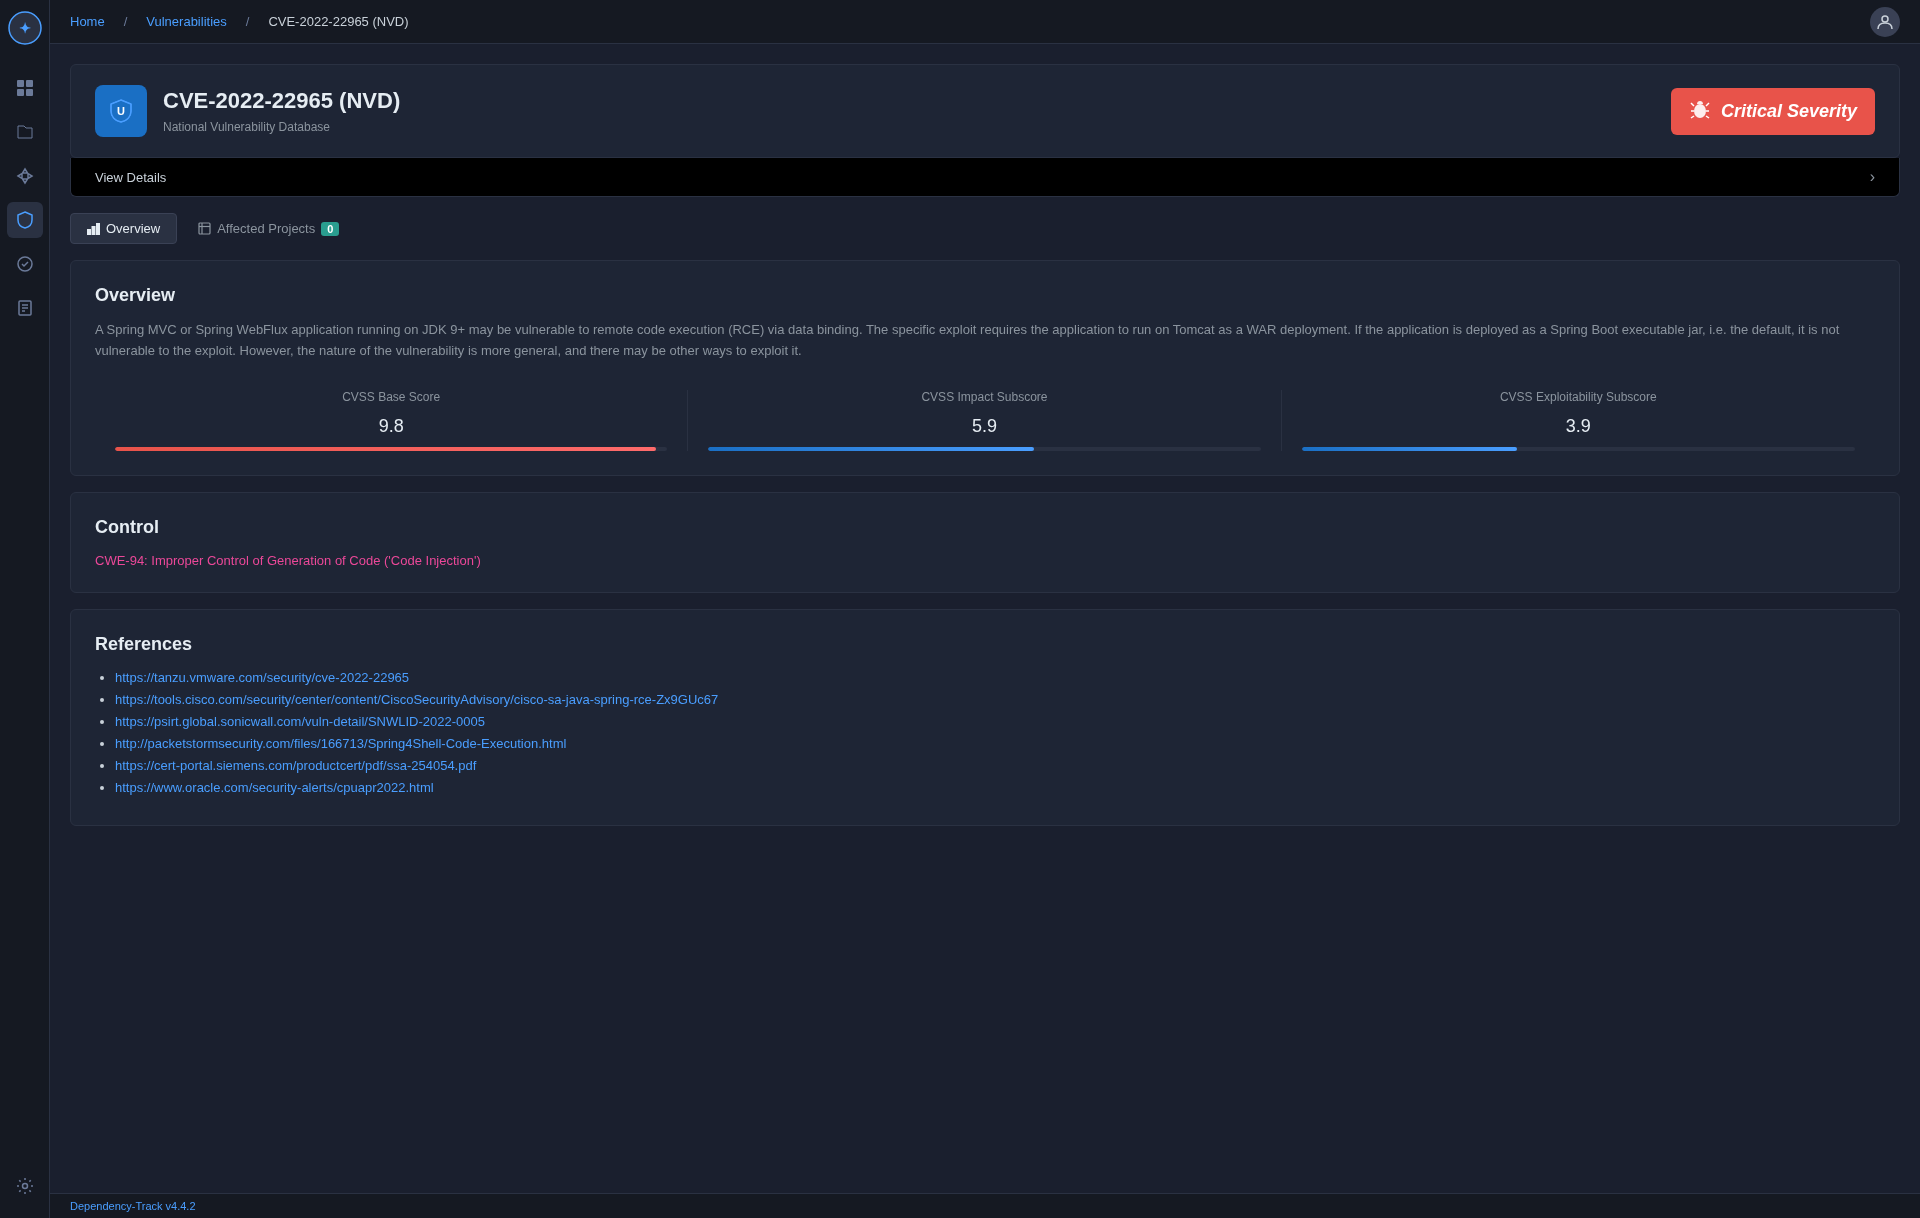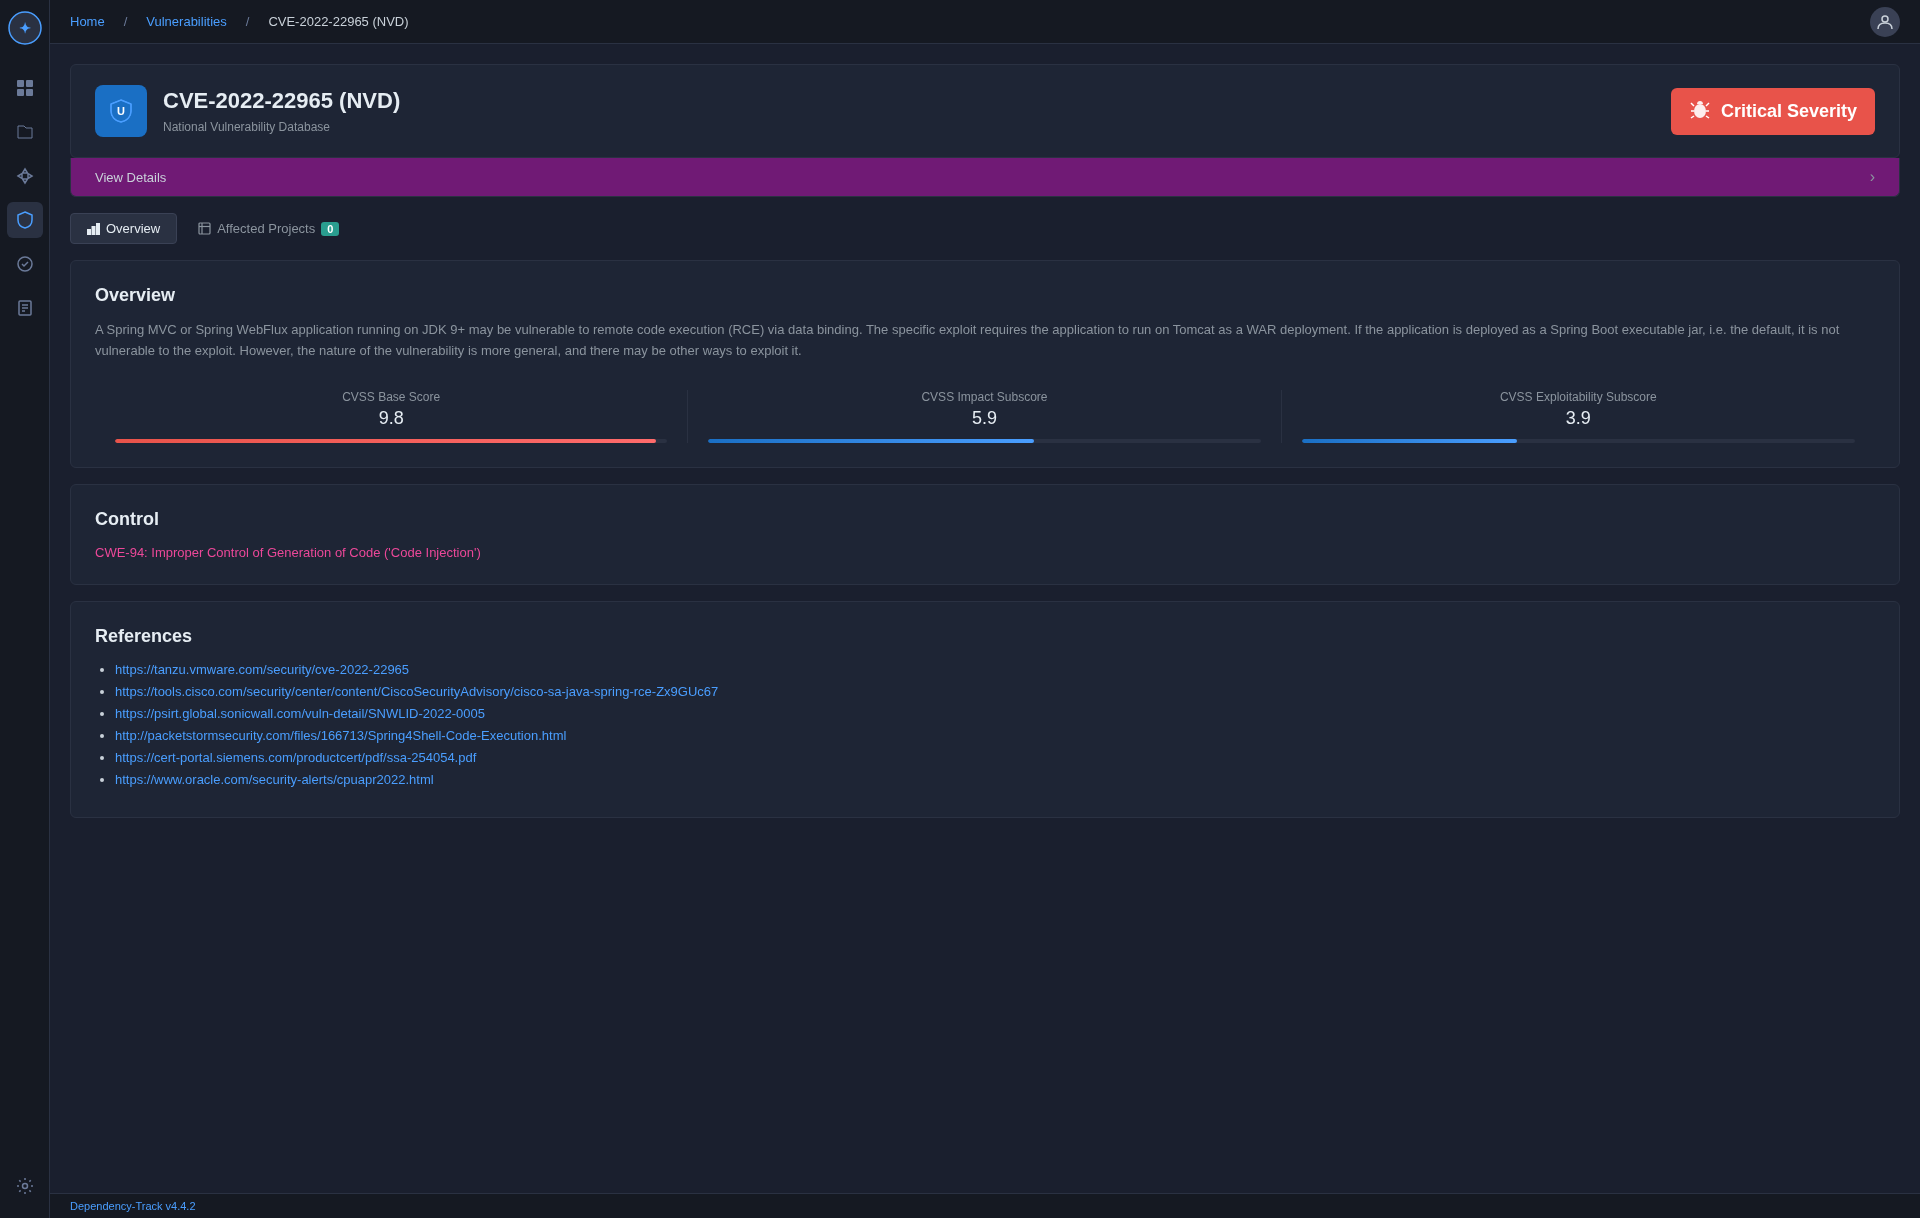--- a/index.html
+++ b/index.html
@@ -150,25 +150,26 @@
       padding: 10px 18px;
     }
     .severity-badge .bug-icon {
       font-size: 20px;
       color: #fff;
     }
     .severity-badge .severity-text {
       font-size: 18px;
       font-weight: 600;
       color: #fff;
+      font-style: italic;
     }
 
     
     .view-details-bar {
-      background: #701a75;
+      background: #000000;
       border: 1px solid #2a3142;
       border-top: none;
       border-radius: 0 0 6px 6px;
       padding: 10px 24px;
       display: flex;
       align-items: center;
       justify-content: space-between;
       cursor: pointer;
       margin-bottom: 16px;
     }
@@ -238,21 +239,21 @@
     }
     .cvss-item {
       text-align: center;
       padding: 0 20px;
       border-right: 1px solid #2a3142;
     }
     .cvss-item:last-child { border-right: none; }
     .cvss-label {
       font-size: 12px;
       color: #8b949e;
-      margin-bottom: 4px;
+      margin-bottom: 12px;
     }
     .cvss-value {
       font-size: 18px;
       font-weight: 400;
       color: #e6edf3;
       margin-bottom: 10px;
     }
     .cvss-bar-track {
       height: 4px;
       background: #2a3142;

